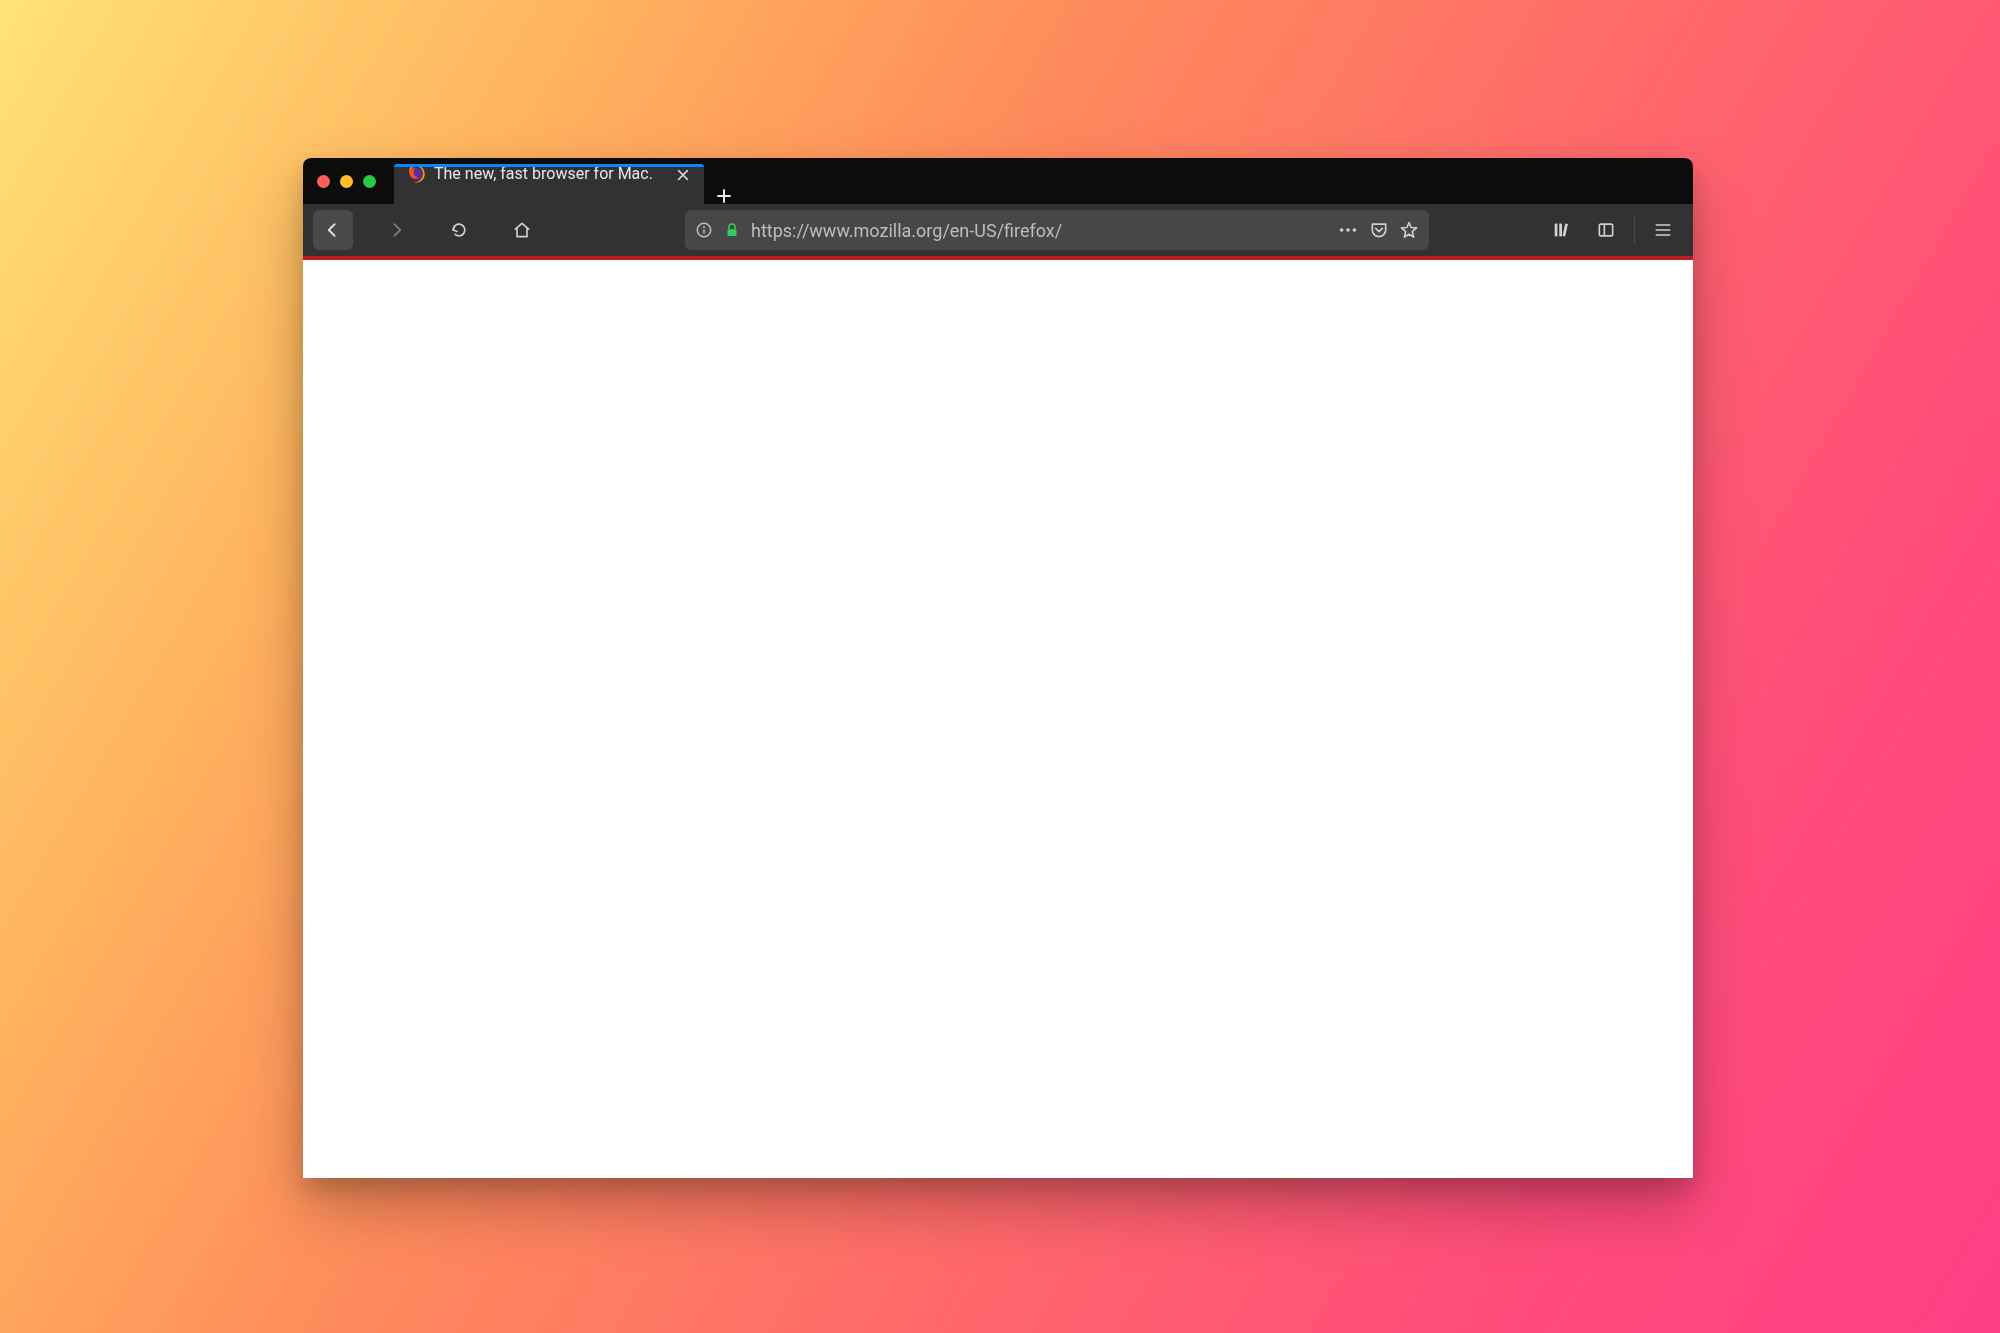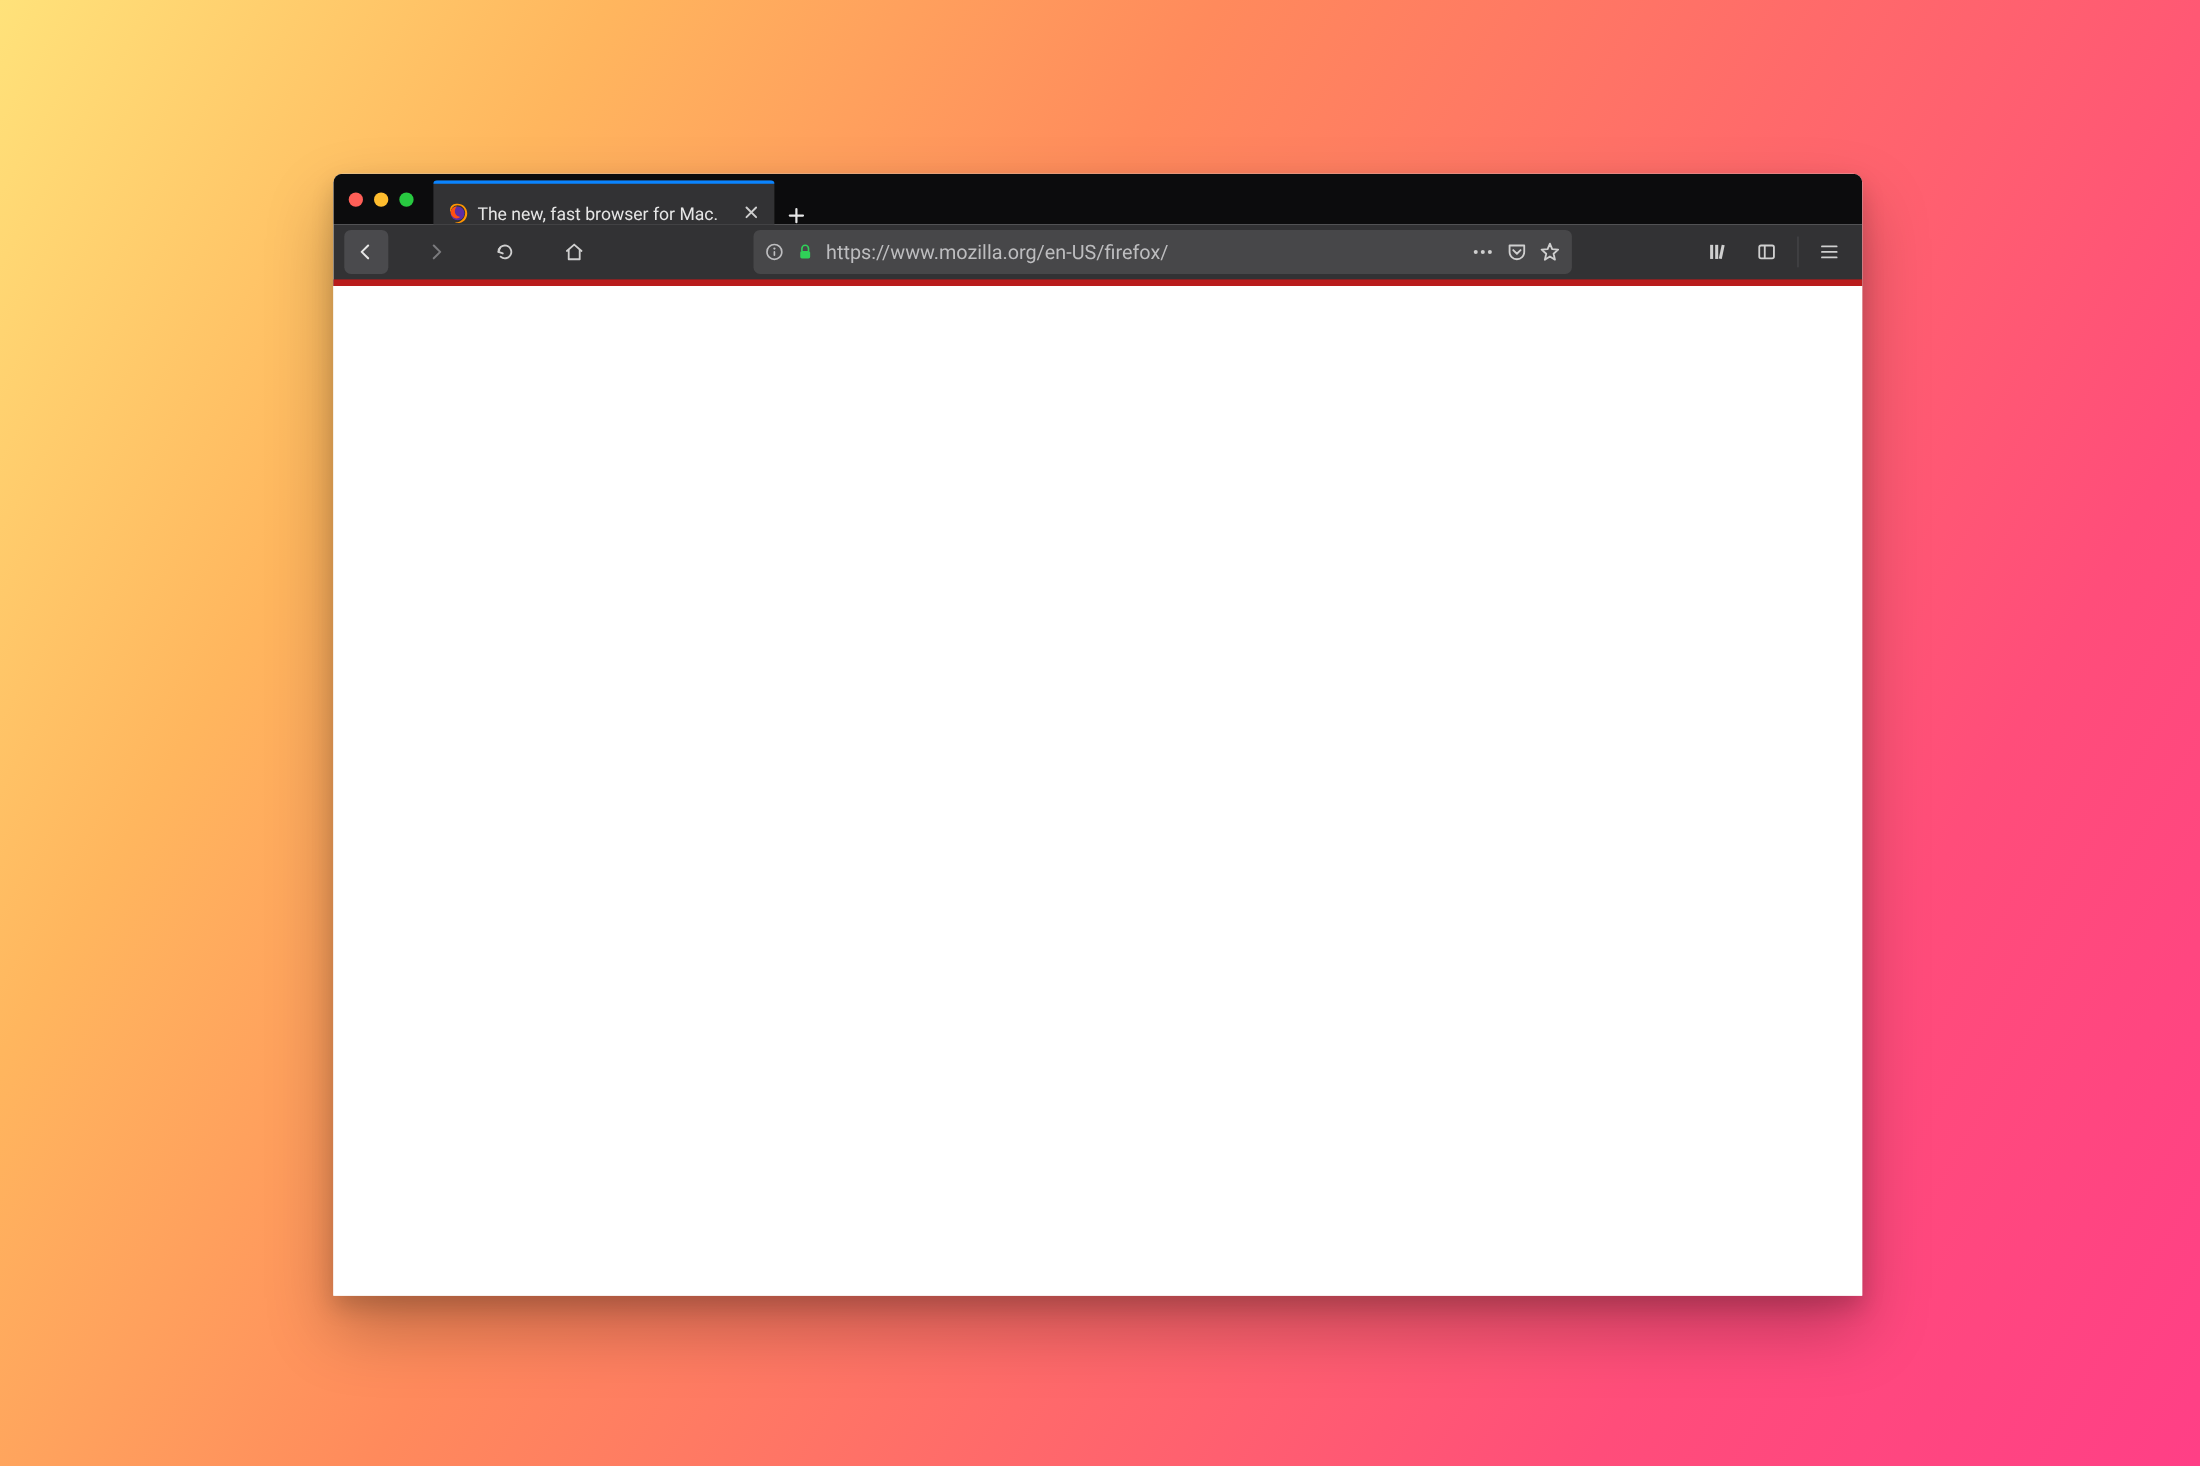--- a/index.html
+++ b/index.html
@@ -57,21 +57,21 @@
     align-items: flex-end;
     flex: 1;
     height: 100%;
   }
   .tab {
     position: relative;
     height: 40px;
     margin-top: 6px;
     background: #323234;
     display: flex;
-    align-items: flex-end;
+    align-items: flex-start;
     padding: 0 10px 0 12px;
     min-width: 0;
     width: 310px;
     border-top-left-radius: 4px;
     border-top-right-radius: 4px;
   }
   .tab .tab-accent {
     position: absolute;
     top: 0; left: 0; right: 0;
     height: 3px;
@@ -103,21 +103,21 @@
     color: #e6e6e6;
   }
   .toolbar {
     height: 56px;
     background: #323234;
     display: flex;
     align-items: center;
     padding: 0 10px;
     gap: 23px;
     flex: 0 0 auto;
-    border-bottom: 6px solid #b91c1c;
+    border-bottom: 4px solid #b91c1c;
   }
   .tbtn {
     width: 40px; height: 40px;
     display: flex; align-items: center; justify-content: center;
     border-radius: 6px;
     color: #cfcfcf;
   }
   .tbtn.back-btn { background: #4a4a4d; }
   .tbtn.disabled { color: #7a7a7d; }
   .urlbar {

